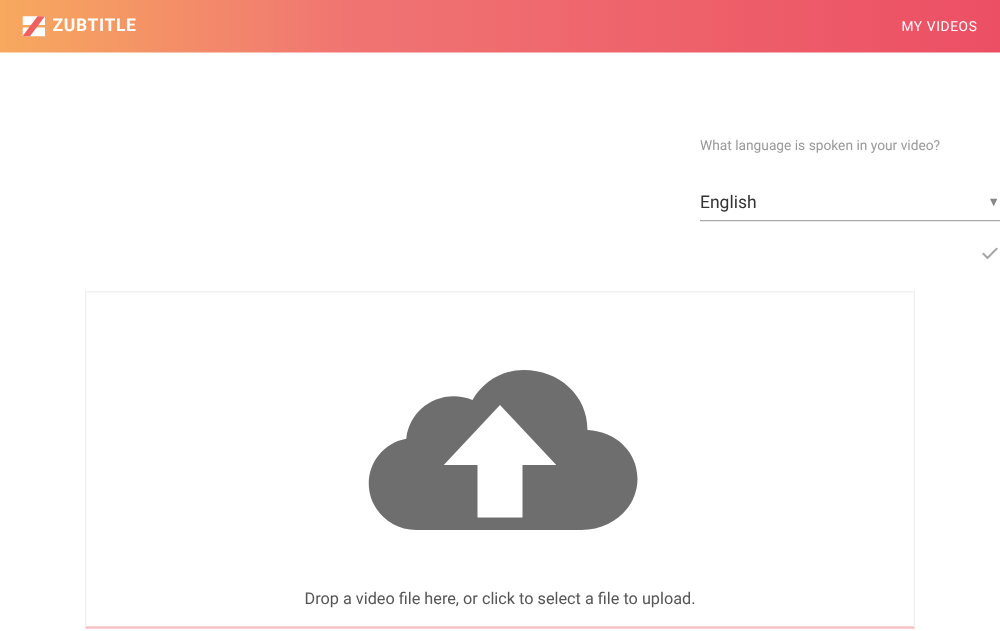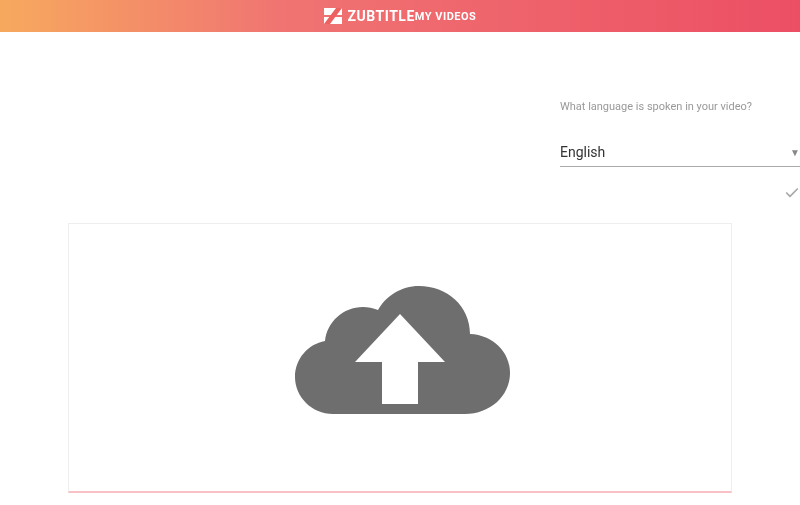--- a/index.html
+++ b/index.html
@@ -8,25 +8,25 @@
       box-sizing: border-box;
     }
     body {
       font-family: -apple-system, BlinkMacSystemFont, "Segoe UI", Roboto, Helvetica, Arial, sans-serif;
       background: #fff;
       width: 800px;
       height: 505px;
       overflow: hidden;
     }
     .header {
-      height: 32px;
+      height: 42px;
       background: linear-gradient(90deg, #f7a95e 0%, #f07472 35%, #ec4f64 100%);
       display: flex;
       align-items: center;
-      justify-content: center;
+      justify-content: space-between;
       padding: 12px 18px;
     }
     .logo {
       display: flex;
       align-items: center;
       gap: 6px;
     }
     .logo-icon {
       width: 18px;
       height: 18px;
@@ -41,21 +41,21 @@
     }
     .logo-text {
       color: #fff;
       font-size: 14px;
       font-weight: 700;
       letter-spacing: 0.5px;
     }
     .nav-link {
       color: #fff;
       font-size: 11px;
-      font-weight: 700;
+      font-weight: 400;
       letter-spacing: 0.5px;
       cursor: pointer;
     }
     .content {
       padding: 68px 0 0 0;
       display: flex;
       flex-direction: column;
       align-items: flex-end;
     }
     .lang-label {
@@ -177,14 +177,15 @@
           L 160 98
           L 133 98
           L 133 140
           L 97 140
           L 97 98
           L 70 98
           Z
         "></path>
       </svg>
     </div>
+    <div class="dropzone-text">Drop a video file here, or click to select a file to upload.</div>
   </div>
 </div>
 
 </body></html>

